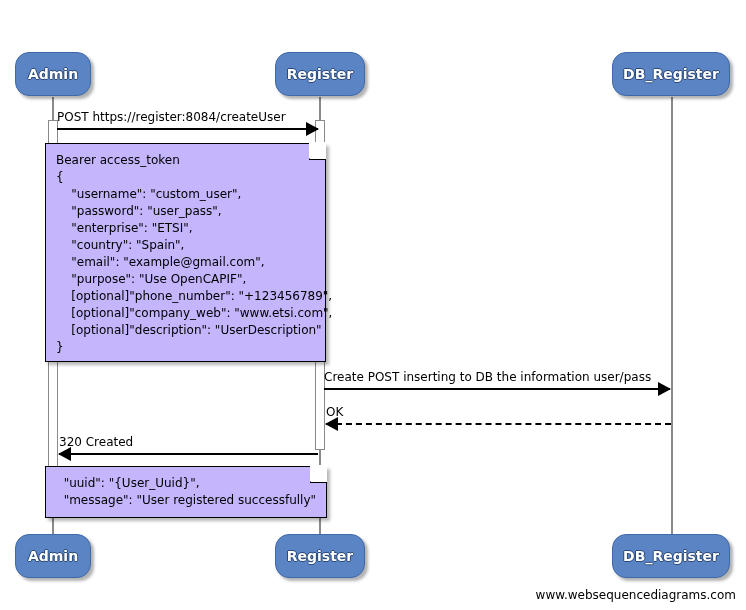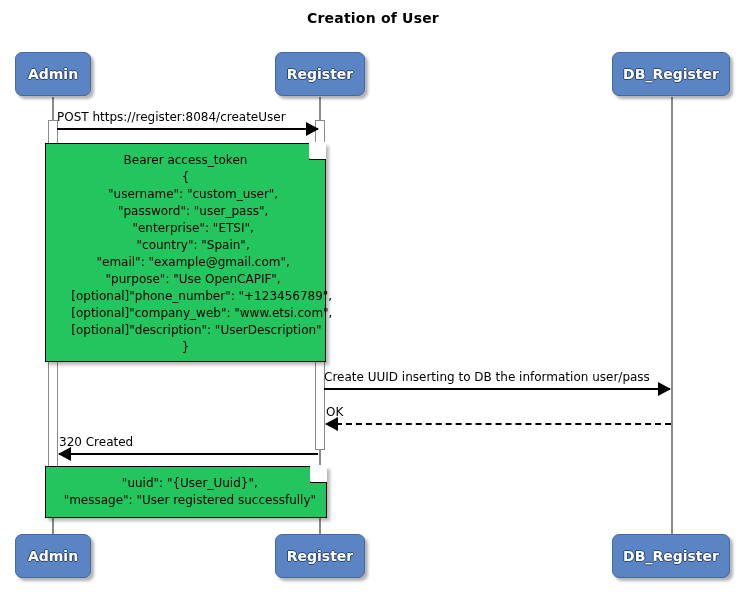--- a/index.html
+++ b/index.html
@@ -30,21 +30,21 @@
     color: #000000;
     letter-spacing: 0.2px;
   }
 
   
   .actor-box {
     position: absolute;
     box-sizing: border-box;
     background: #5b84c4;
     border: 1px solid #3f6aa8;
-    border-radius: 7px;
+    border-radius: 14px;
     box-shadow: 3px 3px 3px rgba(0,0,0,0.30);
     display: flex;
     align-items: center;
     justify-content: center;
   }
   .actor-label {
     font-size: 14px;
     font-weight: bold;
     color: #ffffff;
     text-shadow:
@@ -108,25 +108,24 @@
     width: 100%;
     font-size: 12px;
     color: #000000;
     white-space: nowrap;
   }
 
   
   .note {
     position: absolute;
     box-sizing: border-box;
-    background: #22c55e;
+    background: #c4b5fd;
     border: 1px solid #000000;
     box-shadow: 3px 3px 3px rgba(0,0,0,0.28);
     padding: 8px 10px 8px 10px;
-    text-align: center;
   }
   .note .fold {
     position: absolute;
     top: -1px;
     right: -1px;
     width: 16px;
     height: 16px;
     background: #ffffff;
     border-left: 1px solid #000000;
     border-bottom: 1px solid #000000;
@@ -160,21 +159,20 @@
     font-size: 12px;
     color: #000000;
     white-space: nowrap;
   }
 </style>
 </head>
 <body>
 
 <div id="canvas">
 
-  <div class="diagram-title">Creation of User</div>
 
   <div class="lifeline" style="left:52px; top:97px; height:443px;"></div>
   <div class="lifeline" style="left:319px; top:97px; height:443px;"></div>
   <div class="lifeline" style="left:671px; top:97px; height:443px;"></div>
 
   <div class="activation" style="left:48px; top:120px; width:10px; height:352px;"></div>
   <div class="activation" style="left:315px; top:120px; width:10px; height:330px;"></div>
 
   <div class="actor-box" style="left:15px; top:52px; width:76px; height:44px;">
     <span class="actor-label">Admin</span>
@@ -190,21 +188,21 @@
 
   <div class="msg to-right" style="left:57px; top:128px; width:261px;">
     <div class="line"></div>
     <div class="head"></div>
     <div class="msg-label">POST https://register:8084/createUser</div>
   </div>
 
   <div class="msg to-right" style="left:324px; top:388px; width:346px;">
     <div class="line"></div>
     <div class="head"></div>
-    <div class="msg-label">Create UUID inserting to DB the information user/pass</div>
+    <div class="msg-label">Create POST inserting to DB the information user/pass</div>
   </div>
 
   <div class="msg to-left dashed" style="left:326px; top:423px; width:345px;">
     <div class="line"></div>
     <div class="head"></div>
     <div class="msg-label">OK</div>
   </div>
 
   <div class="msg to-left" style="left:59px; top:453px; width:259px;">
     <div class="line"></div>
@@ -243,14 +241,15 @@
   </div>
 
   <div class="actor-box" style="left:275px; top:534px; width:90px; height:44px;">
     <span class="actor-label">Register</span>
   </div>
 
   <div class="actor-box" style="left:612px; top:534px; width:118px; height:44px;">
     <span class="actor-label">DB_Register</span>
   </div>
 
+  <div class="footer-credit">www.websequencediagrams.com</div>
 
 </div>
 
 </body></html>

